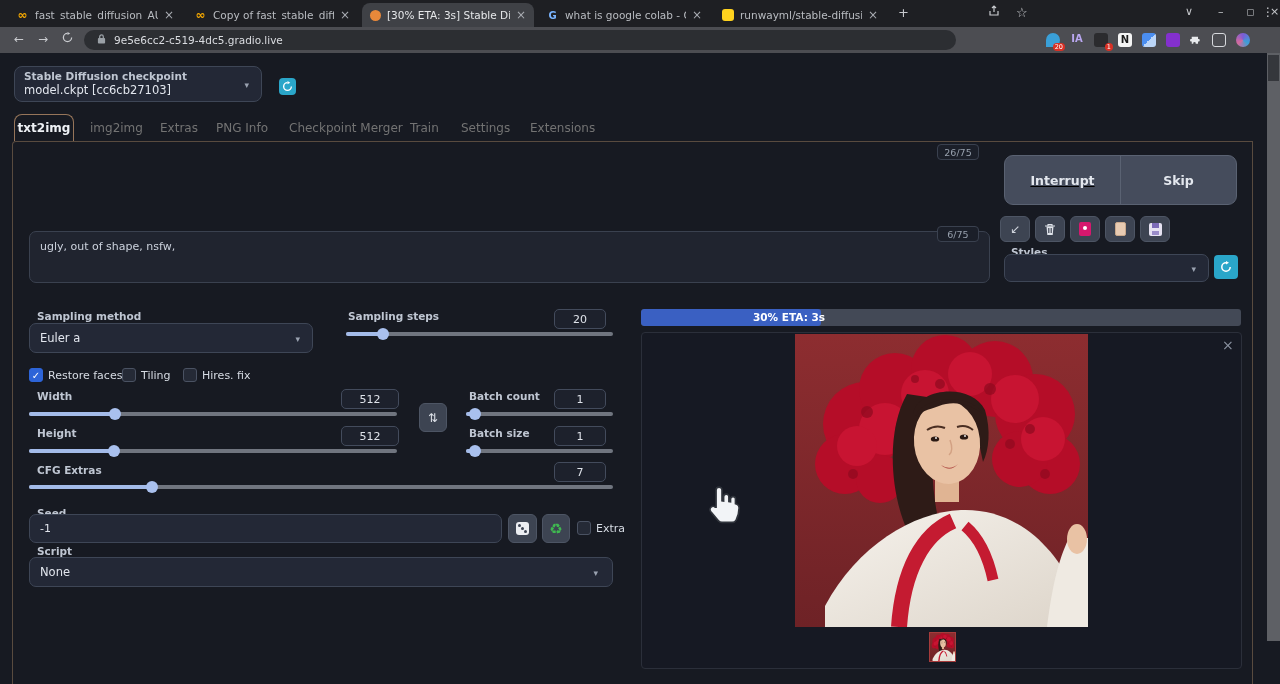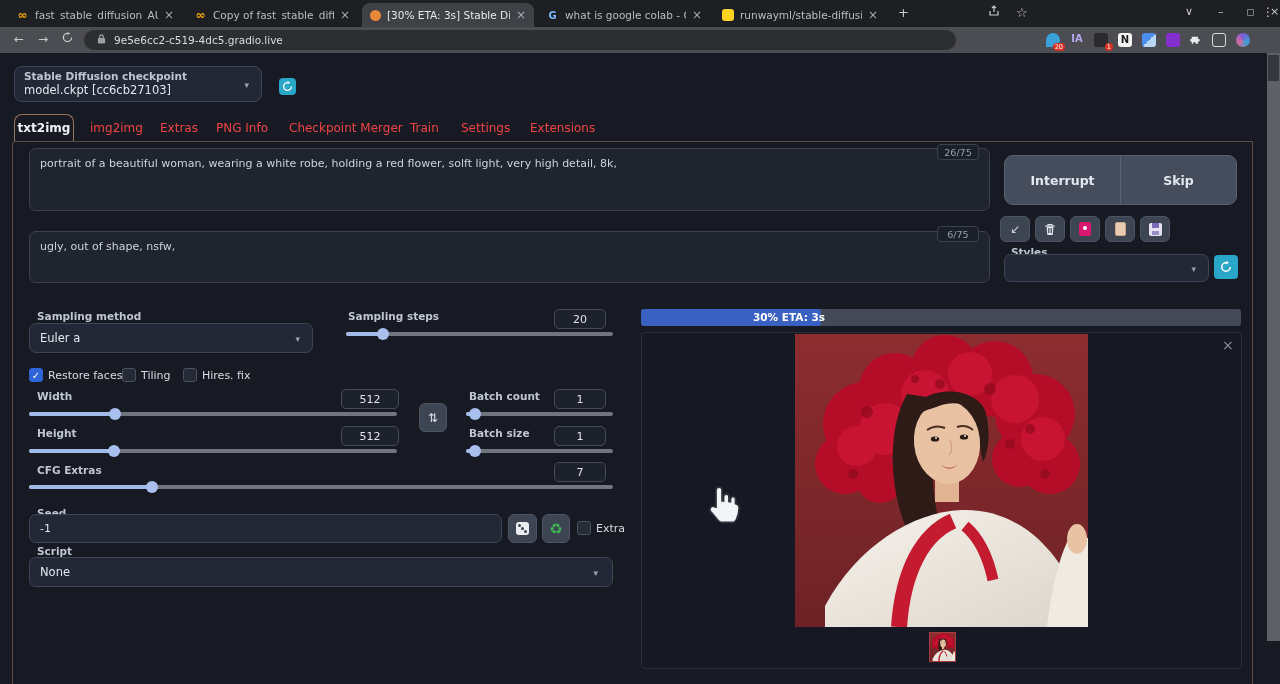--- a/index.html
+++ b/index.html
@@ -45,21 +45,21 @@
   .cb { width:14px; height:14px; border-radius:3px; background:#252a36; border:1px solid #4a5262; }
   .cb.on { background:#2d64d8; border-color:#2d64d8; color:#fff; font-size:10px; text-align:center; line-height:13px; }
   .cblabel { color:#d6dbe3; font-size:11px; }
   .graybtn { background:#3d4452; border:1px solid #4d5564; border-radius:6px; display:flex; align-items:center; justify-content:center; }
   .tealbtn { background:#2aa6c9; border-radius:4px; display:flex; align-items:center; justify-content:center; }
   textarea.prompt { width:100%; height:100%; background:#20242f; border:1px solid #3a414f; border-radius:7px;
       color:#ccd2dd; font-size:11px; font-family:"DejaVu Sans","Liberation Sans",sans-serif;
       padding:8px 10px; resize:none; outline:none; }
   .counter { background:#1b1f29; border:1px solid #3a414f; border-radius:4px; color:#97a0ad; font-size:9.5px;
              text-align:center; line-height:15px; }
-  .navtab { font-size:12px; color:#ef4444; }
+  .navtab { font-size:12px; color:#737373; }
 </style>
 </head>
 <body>
 
 <div id="stage">
 
   <div id="tabstrip">
     <div class="btab" style="left:8px; width:174px;">
       <span class="fav colab">∞</span>
       <span class="ttl">fast_stable_diffusion_AUTOMA</span>
@@ -156,32 +156,29 @@
     <span class="abs navtab" style="left:90px; top:68px;">img2img</span>
     <span class="abs navtab" style="left:160px; top:68px;text-align:center;">Extras</span>
     <span class="abs navtab" style="left:216px; top:68px;">PNG Info</span>
     <span class="abs navtab" style="left:289px; top:68px;">Checkpoint Merger</span>
     <span class="abs navtab" style="left:410px; top:68px;">Train</span>
     <span class="abs navtab" style="left:461px; top:68px;">Settings</span>
     <span class="abs navtab" style="left:530px; top:68px;">Extensions</span>
 
     <div class="abs" style="left:12px; top:88px; width:1241px; height:543px; border:1px solid rgba(170,135,100,0.45); border-bottom:none; border-radius:4px 0 0 0;"></div>
 
-    <div class="abs" style="left:29px; top:95px; width:961px; height:63px;">
-      <textarea class="prompt" style="">portrait of a beautiful woman, wearing a white robe, holding a red flower, solft light, very high detail, 8k,</textarea>
-    </div>
     <div class="abs counter" style="left:937px; top:91px; width:42px; height:16px;">26/75</div>
 
     <div class="abs" style="left:29px; top:178px; width:961px; height:52px;">
       <textarea class="prompt" style="">ugly, out of shape, nsfw,</textarea>
     </div>
     <div class="abs counter" style="left:937px; top:173px; width:42px; height:16px;">6/75</div>
 
     <div class="abs" style="left:1004px; top:102px; width:233px; height:50px; background:#454c5c; border:1px solid #5a6272; border-radius:9px; display:flex;">
-      <div style="flex:1; display:flex; align-items:center; justify-content:center; border-right:1px solid #5a6272;">
+      <div style="flex:1; display:flex; align-items:center; justify-content:center; border-right:1px solid #5a6272;text-decoration:underline;">
         <span style="color:#e3e7ee; font-size:12.5px; font-weight:bold;">Interrupt</span>
       </div>
       <div style="flex:1; display:flex; align-items:center; justify-content:center;">
         <span style="color:#e3e7ee; font-size:12.5px; font-weight:bold;">Skip</span>
       </div>
     </div>
 
     <div class="abs graybtn" style="left:1000px; top:163px; width:30px; height:26px; color:#cfd4dc; font-size:12px;">
         <span>↙</span>
       </div>

